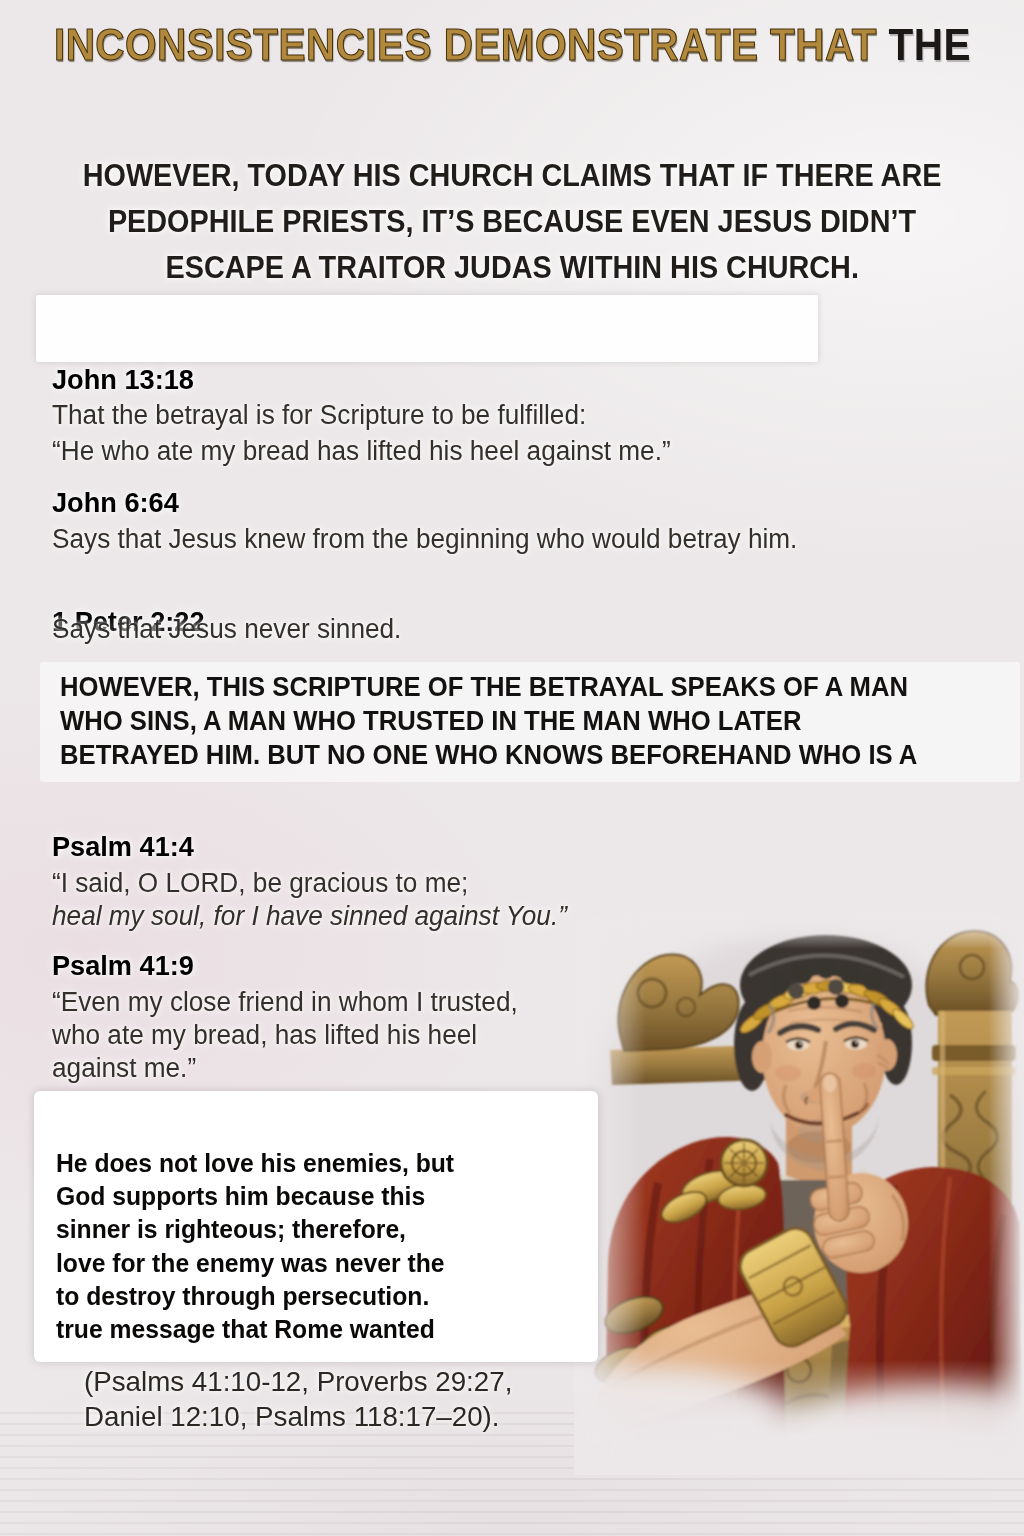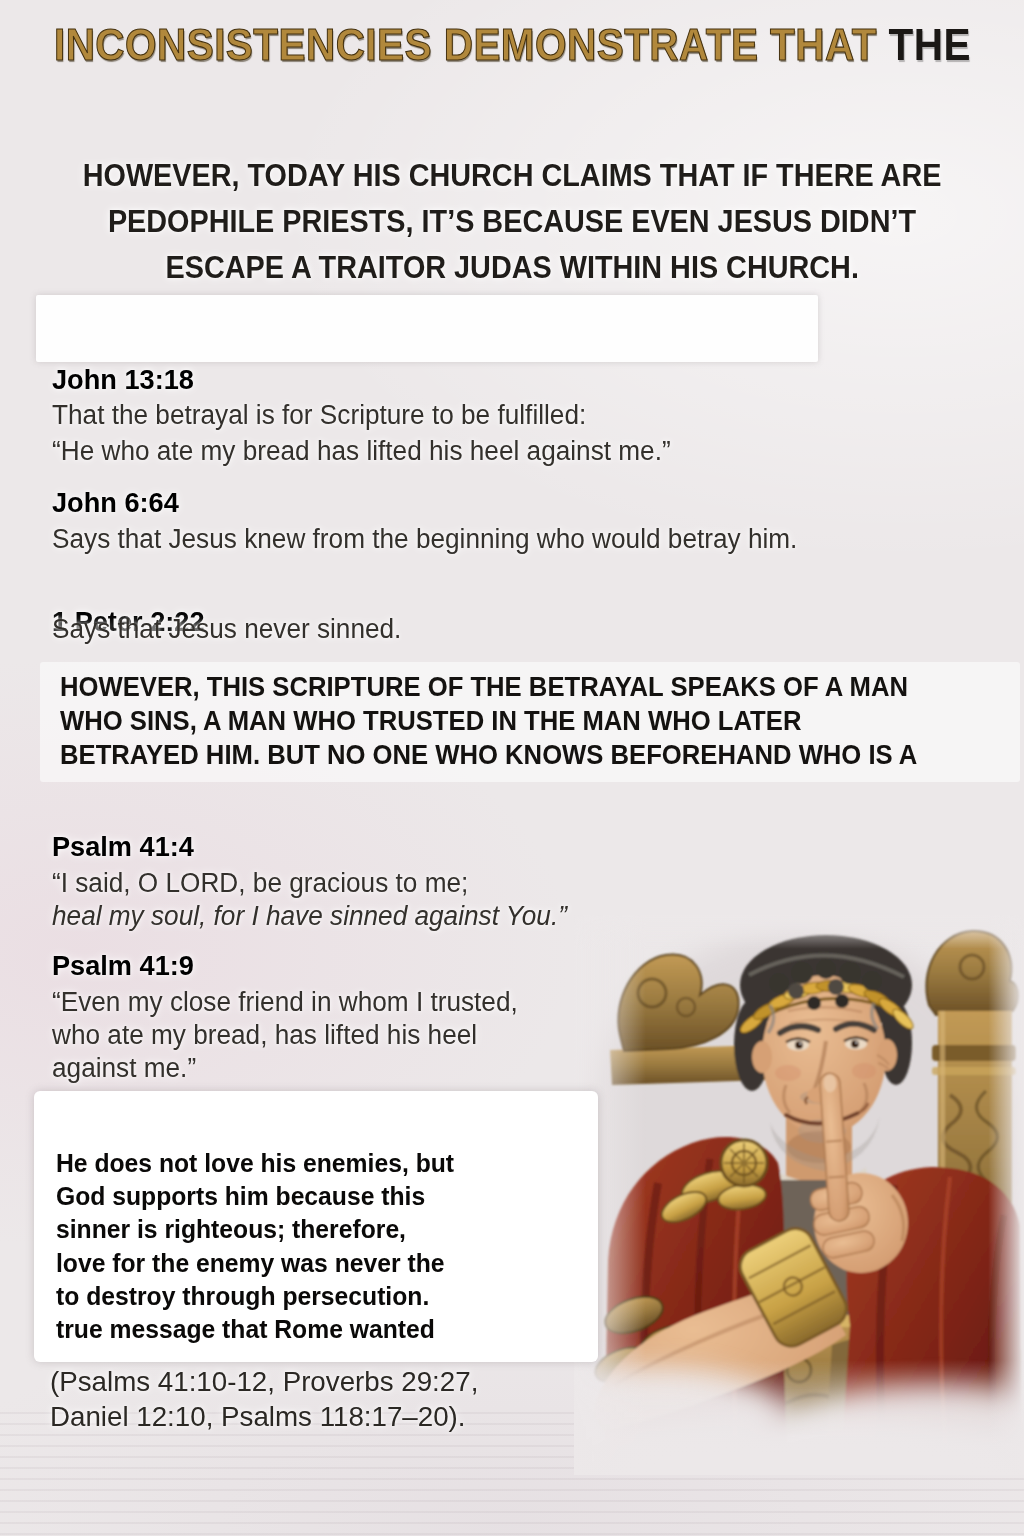--- a/index.html
+++ b/index.html
@@ -59,21 +59,21 @@
 
   
   .callout-box{ position:absolute; left:34px; top:1091px; width:564px; height:271px;
     background:#ffffff; z-index:2; border-radius:6px; box-shadow:0 0 8px rgba(120,110,115,.3); }
   .callout-text{ position:absolute; left:22px; top:56px; }
   .callout-text div{ line-height:33.2px; font-size:26px; font-weight:700; color:#0a0908; }
   .callout-text .cond{ transform-origin:left; transform:scaleX(.95); }
 
   
   .refs{ position:absolute; left:50px; top:1364px; z-index:2; }
-  .refs div{ line-height:35px; font-size:28px; color:#2b2824; }
+  .refs div{ line-height:35px; font-size:28px; color:#2b2824;margin-left:34px; }
   .refs .cond{ transform-origin:left; transform:scaleX(.99); }
 
   
   .emperor{ position:absolute; left:574px; top:915px; width:450px; height:560px; z-index:1; }
 </style>
 </head>
 <body>
 
 <div class="paper-tint"></div>
 <div class="paper-lines"></div>

